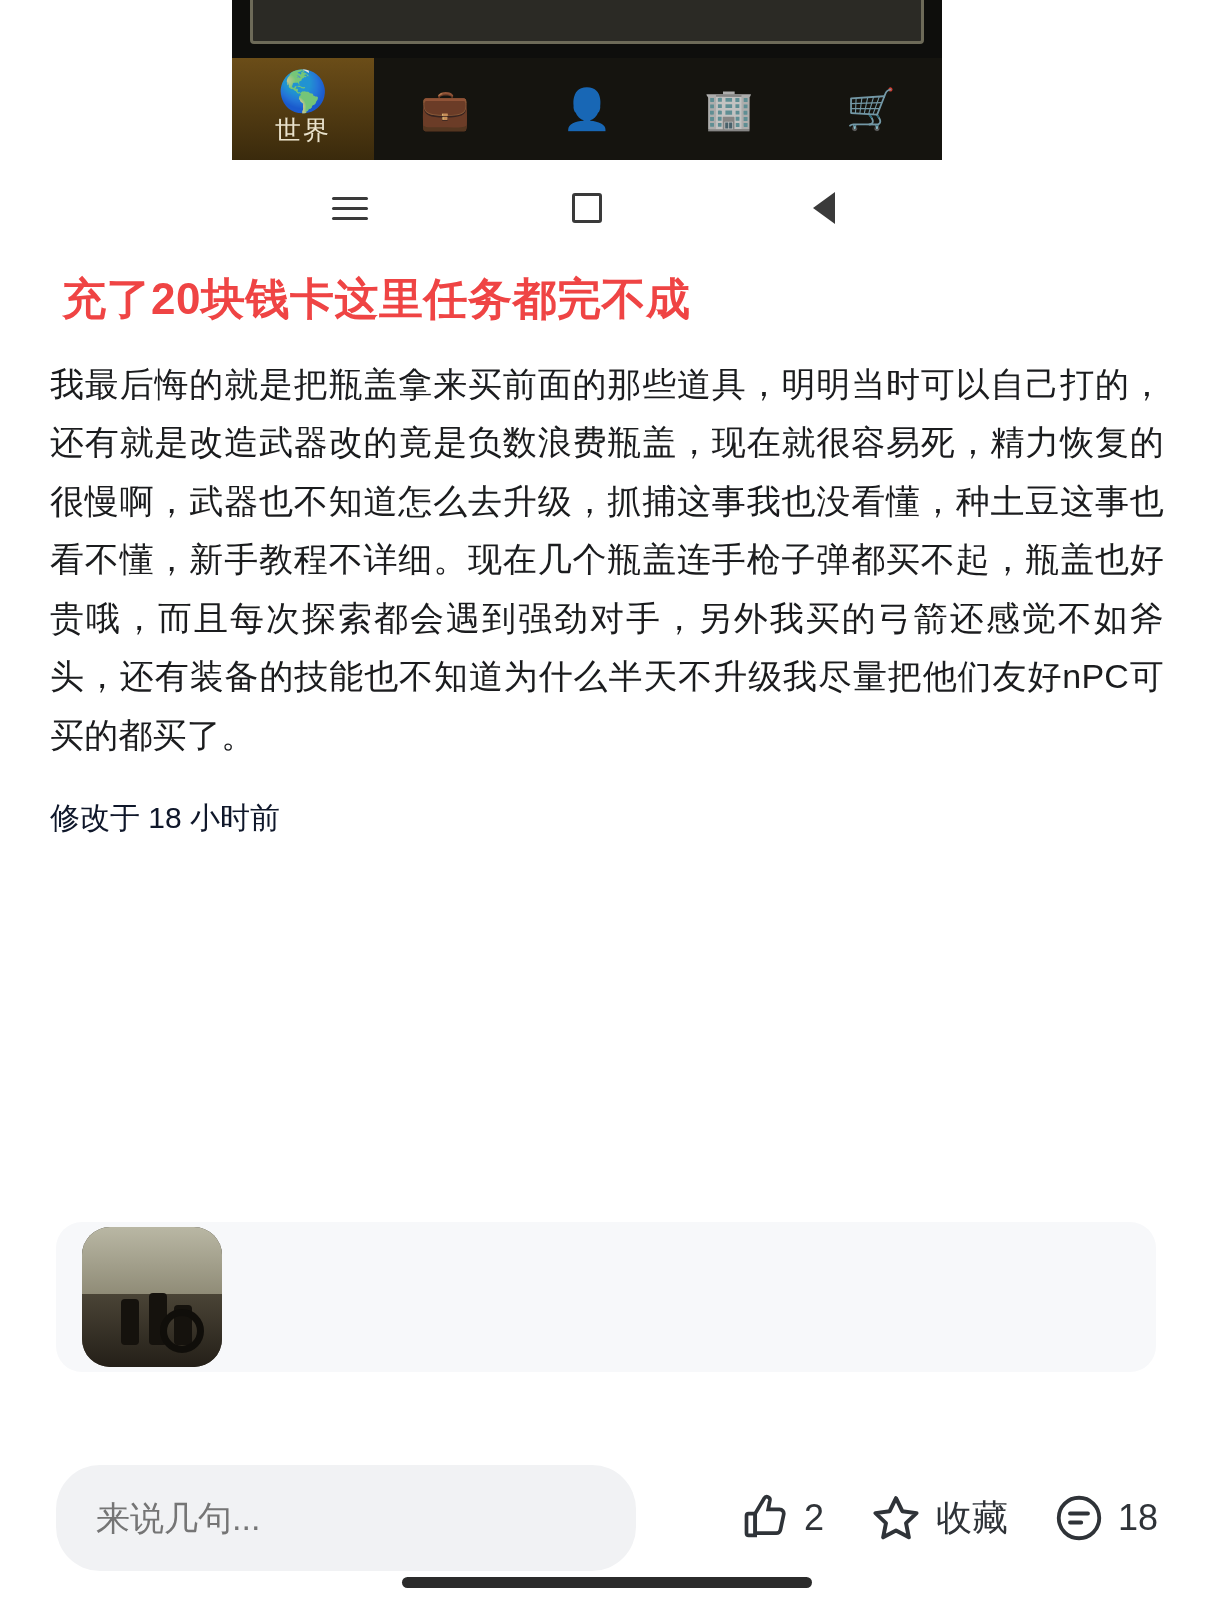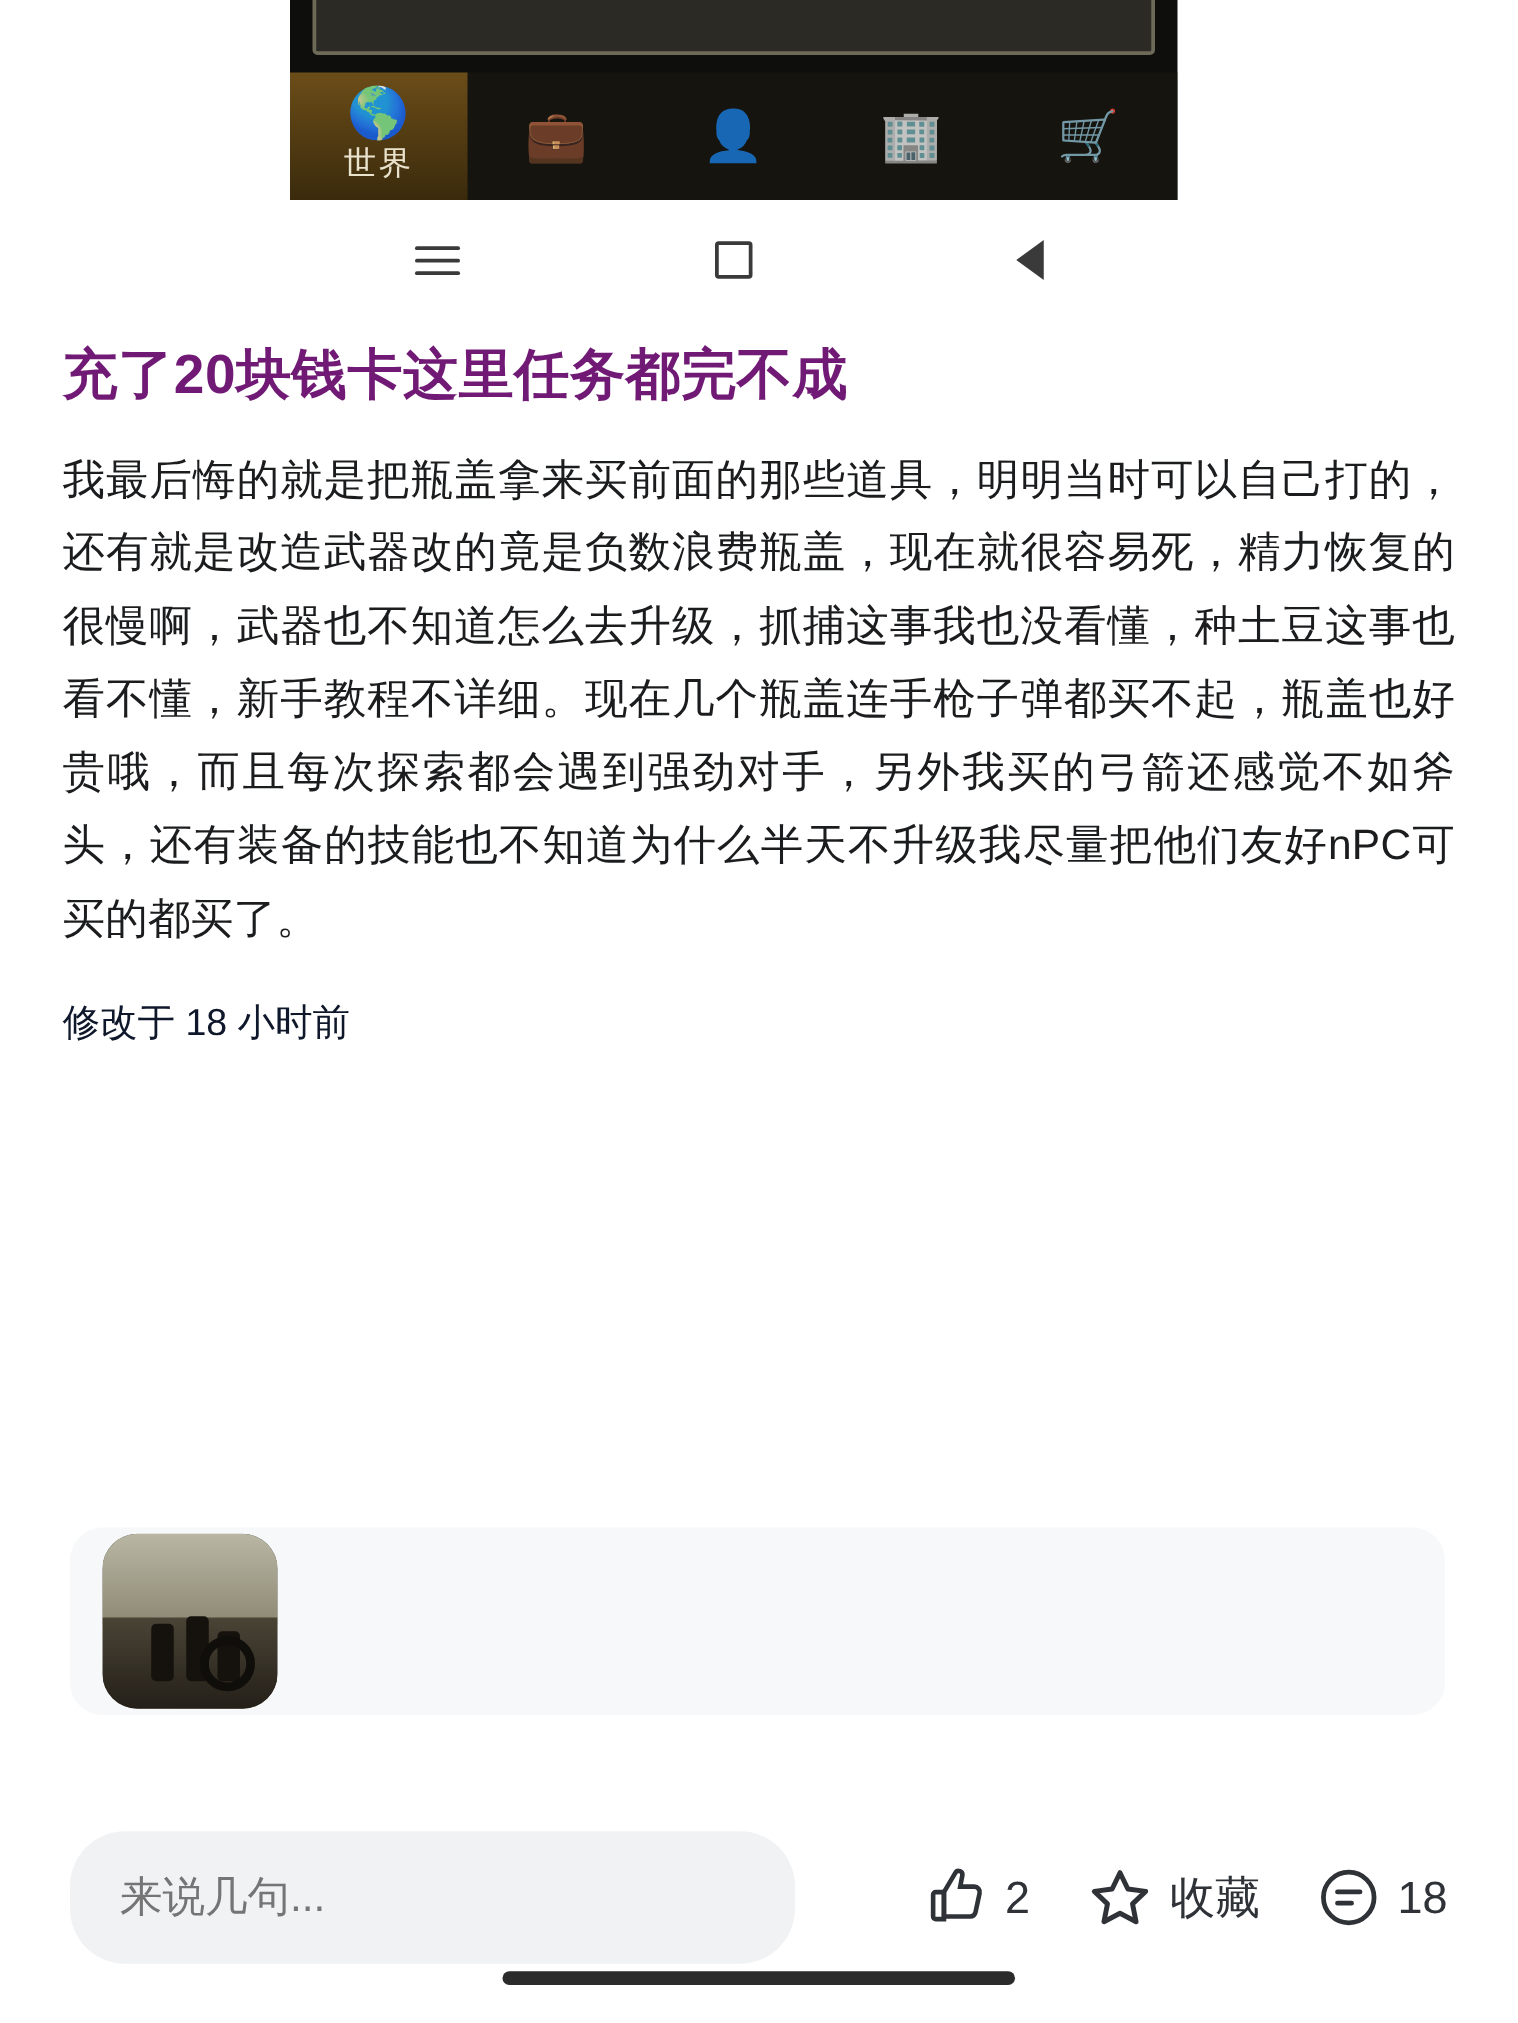--- a/index.html
+++ b/index.html
@@ -118,23 +118,24 @@
   .content {
     position: absolute;
     left: 0;
     top: 270px;
     width: 1214px;
     padding: 0 50px;
   }
   .post-title {
     font-size: 44px;
     font-weight: bold;
-    color: #701a75;
+    color: #ef4444;
     letter-spacing: .5px;
     margin-bottom: 26px;
+    margin-left: 12px;
   }
   .post-body {
     font-size: 34px;
     line-height: 1.72;
     color: #1b1c1e;
     text-align: justify;
     letter-spacing: .2px;
   }
   .post-meta {
     margin-top: 34px;

